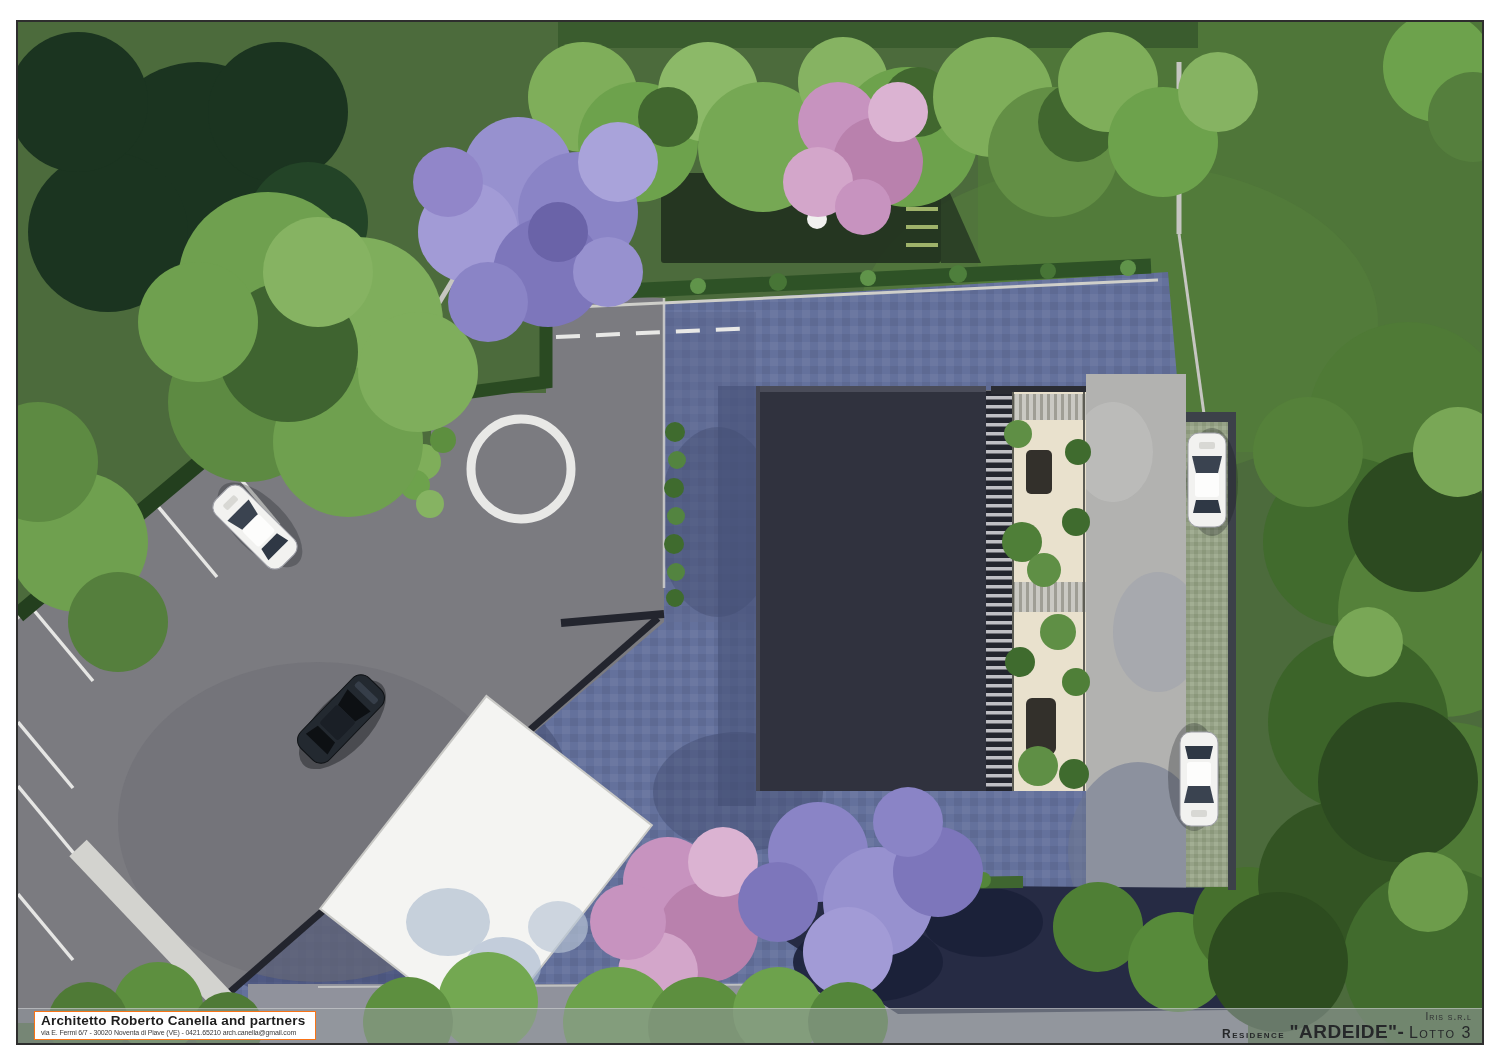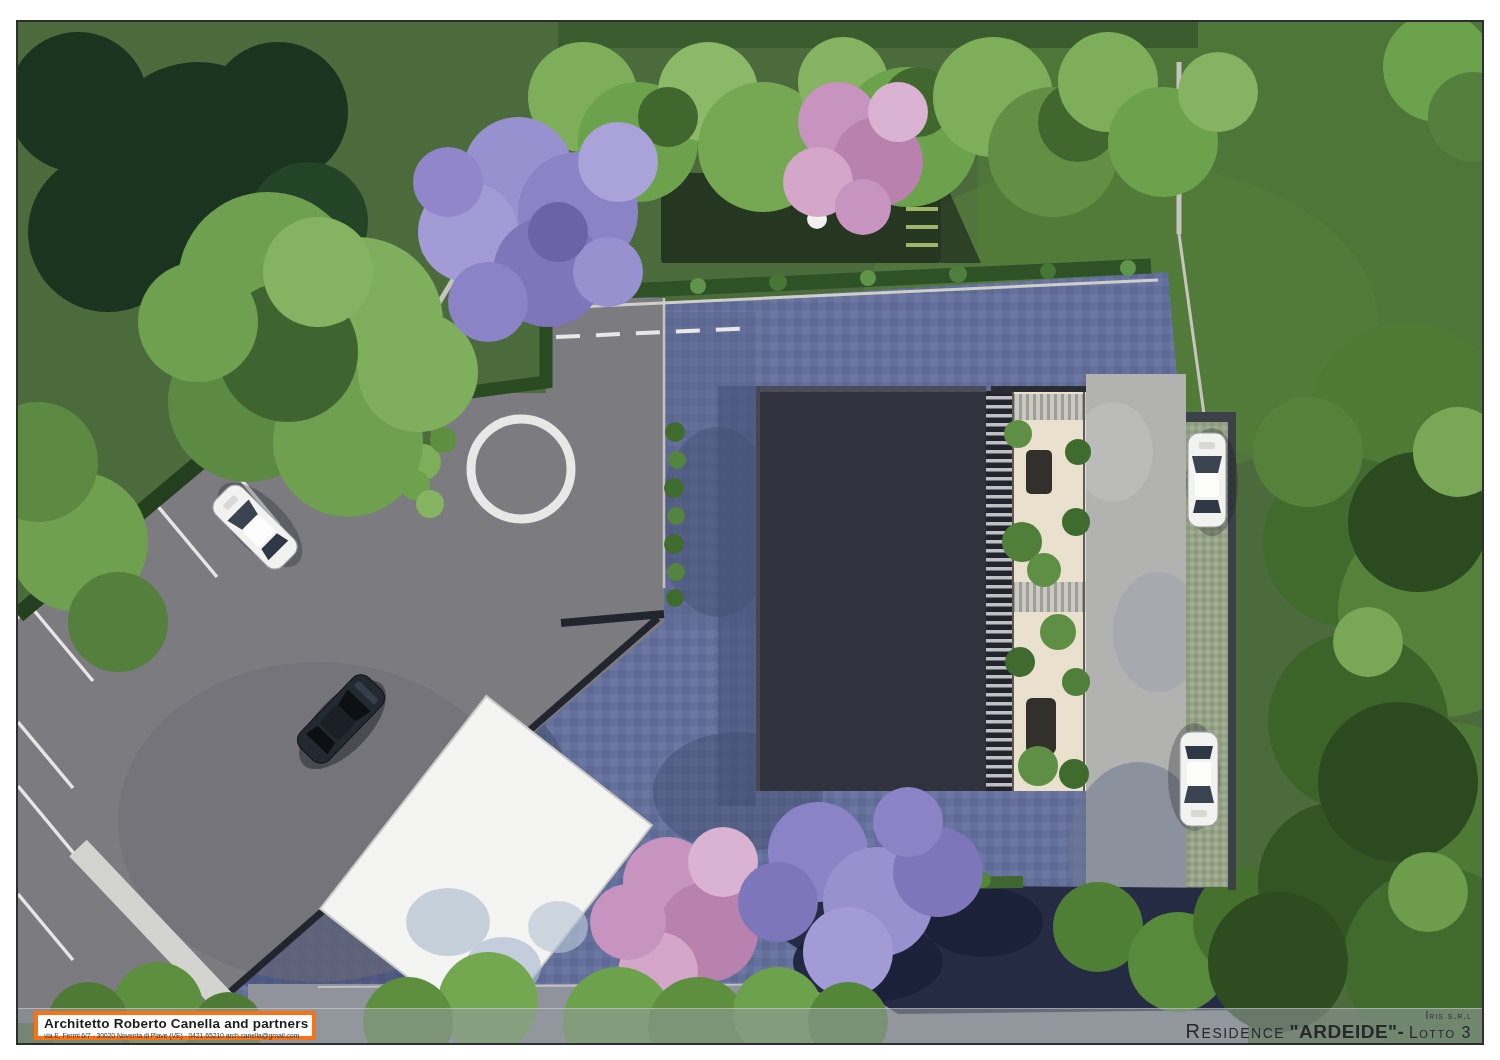--- a/index.html
+++ b/index.html
@@ -4,27 +4,27 @@
 <style>
   html,body{margin:0;padding:0;background:#ffffff;}
   .sheet{position:relative;width:1500px;height:1060px;background:#ffffff;overflow:hidden;
          font-family:"Liberation Sans", sans-serif;}
   .frame{position:absolute;left:16px;top:20px;width:1464px;height:1021px;
          border:2px solid #2e2e2e;box-sizing:content-box;background:#4c6b3c;overflow:hidden;}
   .frame svg{position:absolute;left:0;top:0;}
   .titleband{position:absolute;left:0;right:0;bottom:0;height:34px;
              background:rgba(148,153,158,.58);border-top:1px solid rgba(255,255,255,.35);}
   .arch-box{position:absolute;left:16px;bottom:3px;width:282px;height:29px;
-            background:#ffffff;border:4px solid #f97316;padding:1px 6px;box-sizing:border-box;}
+            background:#ffffff;border:1px solid #f97316;padding:1px 6px;box-sizing:border-box;}
   .arch-name{font-size:13.5px;font-weight:600;color:#1d1d1d;letter-spacing:.2px;white-space:nowrap;}
   .arch-addr{font-size:7px;color:#3a3a3a;letter-spacing:-.15px;white-space:nowrap;margin-top:1px;}
   .proj-block{position:absolute;right:10px;bottom:1px;text-align:right;color:#26282a;line-height:1.05;}
   .proj-client{font-variant:small-caps;font-size:10px;letter-spacing:1px;color:#2d2f31;}
   .proj-line{white-space:nowrap;}
-  .proj-label{font-variant:small-caps;font-size:20px;letter-spacing:1.5px;}
+  .proj-label{font-variant:small-caps;font-size:12px;letter-spacing:1.5px;font-weight:bold;}
   .proj-name{font-size:19px;font-weight:bold;letter-spacing:.5px;}
   .proj-lot{font-variant:small-caps;font-size:16px;letter-spacing:1.5px;}
 </style>
 </head>
 <body>
 
 <div class="sheet">
   <div class="frame">
 
   <svg width="1464" height="1021" viewBox="0 0 1464 1021">

